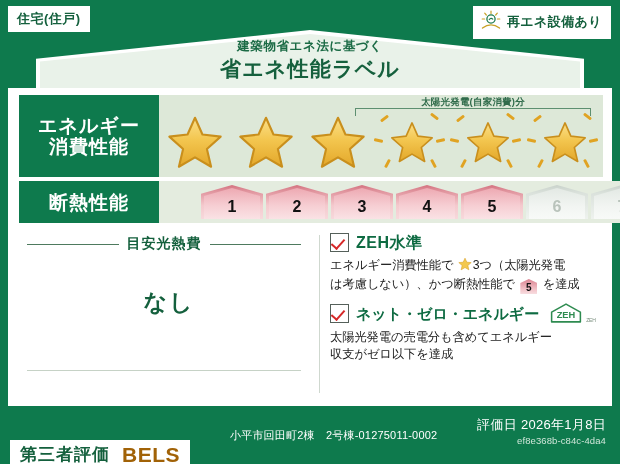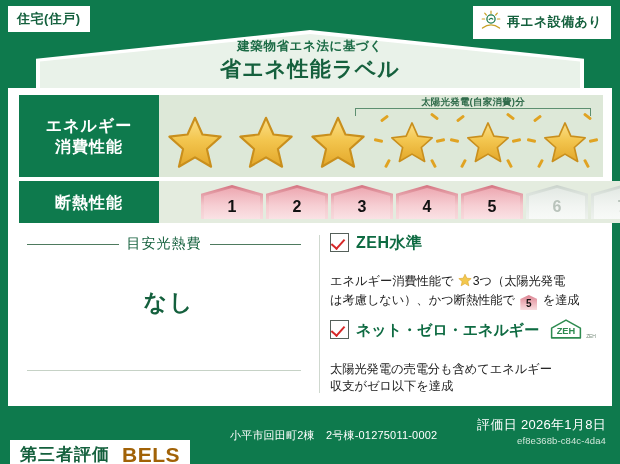--- a/index.html
+++ b/index.html
@@ -49,21 +49,21 @@
   .body-inner{position:absolute;left:4px;top:4px;width:596px;height:310px;background:#ffffff;box-sizing:border-box;}
 
   
   .perf-block{position:absolute;left:6px;top:2px;width:584px;}
   .row{position:relative;display:flex;align-items:stretch;margin-bottom:4px;}
   .row-label{
     width:140px;flex:0 0 140px;background:#0e7a4d;color:#ffffff;
     display:flex;flex-direction:column;align-items:center;justify-content:center;
     font-weight:bold;letter-spacing:1px;
   }
-  .row-label .l1,.row-label .l2{line-height:21px;font-size:16px;white-space:nowrap;}
+  .row-label .l1,.row-label .l2{line-height:21px;font-size:19px;white-space:nowrap;}
   .row-val{flex:1;background:#dde8d8;position:relative;padding-left:30px;}
 
   .row-energy{height:82px;}
   .row-energy .row-val{background:#dde8d8;}
   .row-ins{height:42px;}
   .row-ins .row-val{background:#e4ecdf;display:flex;align-items:center;}
 
   
   .solar-anno{position:absolute;left:196px;top:1px;width:236px;z-index:5;}
   .solar-anno .anno-txt{
@@ -107,38 +107,38 @@
   .ins-badge.off span.num{color:#b9c3bb;}
 
   
   .lower{position:absolute;left:6px;top:136px;width:584px;height:170px;display:flex;}
   .cost-col{width:300px;flex:0 0 300px;position:relative;}
   .divider{width:1px;background:#cfd8cf;margin:6px 10px 6px 0;}
   .crit-col{flex:1;position:relative;padding-top:4px;}
 
   .cost-head{display:flex;align-items:center;gap:8px;padding:6px 18px 0 8px;}
   .cost-head .line{flex:1;height:1px;background:#4e7a5e;}
-  .cost-head .t{font-size:14px;font-weight:normal;color:#14603d;letter-spacing:1px;white-space:nowrap;}
+  .cost-head .t{font-size:14px;font-weight:bold;color:#14603d;letter-spacing:1px;white-space:nowrap;}
   .cost-val{text-align:center;font-size:23px;font-weight:bold;color:#14603d;margin-top:34px;letter-spacing:2px;}
   .cost-rule{position:absolute;left:8px;right:18px;bottom:28px;height:1px;background:#c6d2c6;}
 
   
   .crit{margin-bottom:8px;}
   .crit-head{display:flex;align-items:center;gap:7px;}
   .chk{
     width:17px;height:17px;border:1.6px solid #55605a;background:#fff;
     position:relative;flex:0 0 17px;
   }
   .chk::after{
     content:"";position:absolute;left:3px;top:2px;width:6px;height:11px;
     border:solid #d62828;border-width:0 2.6px 2.6px 0;transform:rotate(42deg);
   }
   .crit-title{font-size:16px;font-weight:bold;color:#0e6b42;letter-spacing:.5px;line-height:19px;}
   .crit-title.dots{font-size:15px;letter-spacing:0;text-align:center;}
-  .crit-body{font-size:12.3px;color:#1c1c1c;line-height:17px;margin-top:21px;letter-spacing:-.1px;}
+  .crit-body{font-size:12.3px;color:#1c1c1c;line-height:17px;margin-top:5px;letter-spacing:-.1px;}
   .inline-star{display:inline-block;vertical-align:-2px;margin:0 1px;}
   .inline-badge{
     display:inline-block;vertical-align:-3px;width:17px;height:15px;margin:0 2px;
     background:linear-gradient(180deg,#dc8492 0%,#f2c3c9 70%,#f8dde0 100%);
     clip-path:polygon(50% 0%, 100% 26%, 100% 100%, 0% 100%, 0% 26%);
     font-size:10px;font-weight:bold;color:#111;text-align:center;line-height:17px;
   }
   .zeh-logo{display:inline-flex;align-items:flex-end;gap:3px;vertical-align:-4px;margin-left:3px;}
   .zeh-sub{font-size:5px;color:#7a8f7f;letter-spacing:-.2px;line-height:7px;}
 

